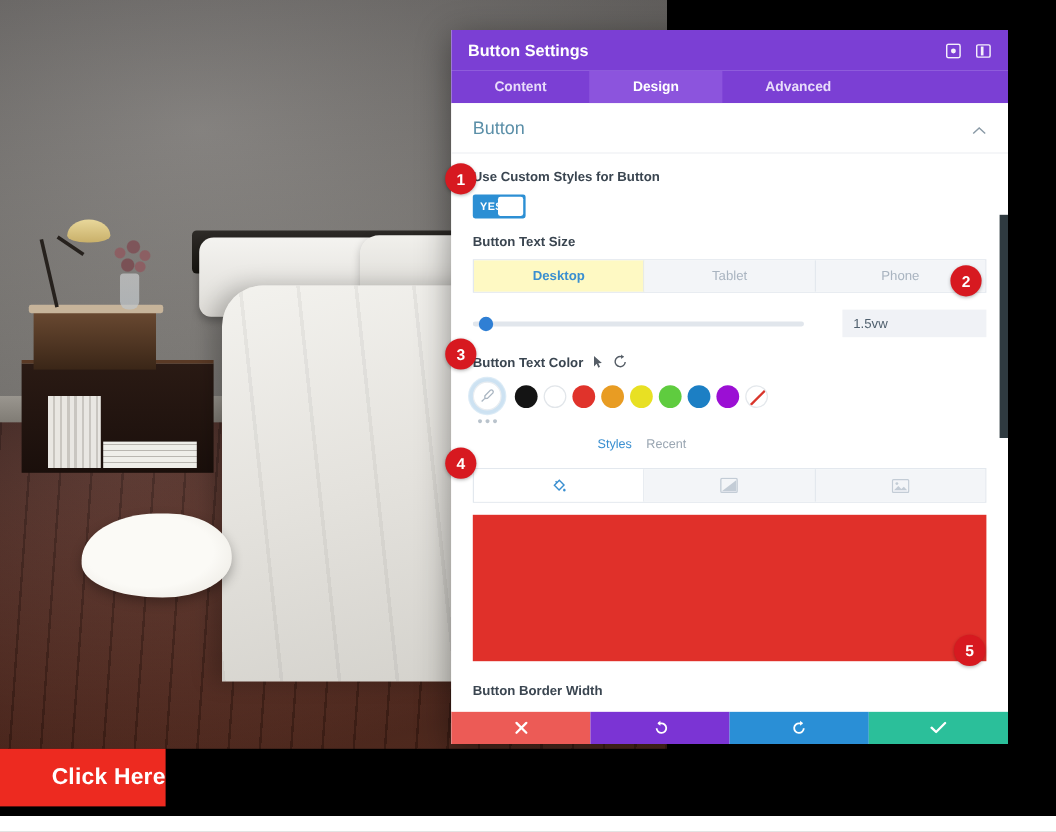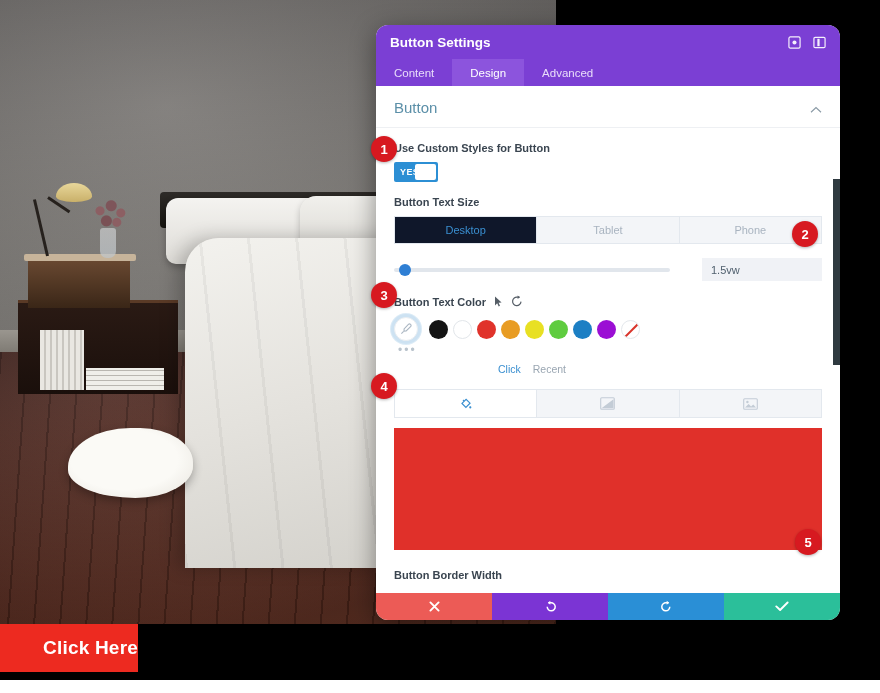--- a/index.html
+++ b/index.html
@@ -138,41 +138,41 @@
     position:absolute; left:556px; top:0; width:324px; height:680px; background:#000;
   }
   .site-black-bottom{
     position:absolute; left:0; top:624px; width:880px; height:56px; background:#000;
   }
 
   
   .modal{
     position:absolute; left:376px; top:25px; width:464px; height:595px;
     background:#fff; box-shadow: 0 6px 26px rgba(0,0,0,.42);
-    display:flex; flex-direction:column; overflow:hidden;border-radius:12px;
+    display:flex; flex-direction:column; overflow:hidden;
   }
   .modal-header{
     height:34px; background: var(--divi-purple,#7b3fd4);
     display:flex; align-items:center; padding:0 14px; flex:none;
   }
   .modal-title{ color:#fff; font-size:13.5px; font-weight:bold; flex:1; }
   .hdr-icons{ display:flex; gap:11px; align-items:center; }
   .hdr-ico{
     width:14px; height:14px; display:flex; align-items:center; justify-content:center;
     opacity:.92;
   }
   .hdr-ico svg{ display:block; }
 
   .modal-tabs{
     height:27px; background: var(--divi-purple,#7b3fd4);
     display:flex; align-items:stretch; flex:none;
   }
   .tab{
-    display:flex; align-items:center; padding:0 18px;
-    color:#e8dcfa; font-size:11.5px; font-weight:normal; cursor:pointer;
+    display:flex; align-items:center; padding:0 36px;
+    color:#e8dcfa; font-size:11.5px; font-weight:bold; cursor:pointer;
   }
   .tab.active{ background:#8c54dd; color:#fff; }
 
   .modal-body{
     flex:1; background:#fff; overflow:hidden; position:relative;
   }
 
   .section-head{
     display:flex; align-items:flex-end; padding:13px 18px 11px 18px;
     border-bottom:1px solid #eef0f3;
@@ -203,21 +203,21 @@
   }
 
   
   .device-tabs{ display:flex; border:1px solid #e3e8ee; height:28px; }
   .device-tab{
     flex:1; display:flex; align-items:center; justify-content:center;
     font-size:11px; color:#a9b4c0; background:#f3f5f8; cursor:pointer;
     border-right:1px solid #e3e8ee;
   }
   .device-tab:last-child{ border-right:none; }
-  .device-tab.active{ background:#0f172a; color:#3a8fd0; font-weight:normal; }
+  .device-tab.active{ background:#fef9c3; color:#3a8fd0; font-weight:bold; }
 
   
   .slider-row{ display:flex; align-items:center; gap:0; margin-top:14px; }
   .slider{
     flex:1; height:4px; background:#e1e6ec; border-radius:2px;
     position:relative; margin-right:32px;
   }
   .slider-knob{
     position:absolute; top:-4px; width:12px; height:12px; border-radius:50%;
     background: var(--knob-blue,#2f7fd4);
@@ -413,21 +413,21 @@
           <div class="sw" style="background:#e0332b;"></div>
           <div class="sw" style="background:#e89c23;"></div>
           <div class="sw" style="background:#e8e023;"></div>
           <div class="sw" style="background:#5fcc3f;"></div>
           <div class="sw" style="background:#1c7fc4;"></div>
           <div class="sw" style="background:#9b0fd4;"></div>
           <div class="sw sw-none"></div>
         </div>
         <div class="dots">•••</div>
         <div class="palette-links">
-          <span class="link-saved">Click</span>
+          <span class="link-saved">Styles</span>
           <span class="link-recent">Recent</span>
         </div>
       </div>
 
       <div class="field">
         <div class="bgtype-tabs">
           <div class="bgtype active">
             <svg width="14" height="14" viewBox="0 0 14 14">
               <path d="M3 6.4 L7.1 2.3 L11 6.2 L6.9 10.3 Z" fill="none" stroke="#3a8fd0" stroke-width="1.2"></path>
               <path d="M5.2 4.2 L4 3" stroke="#3a8fd0" stroke-width="1.2" fill="none"></path>

